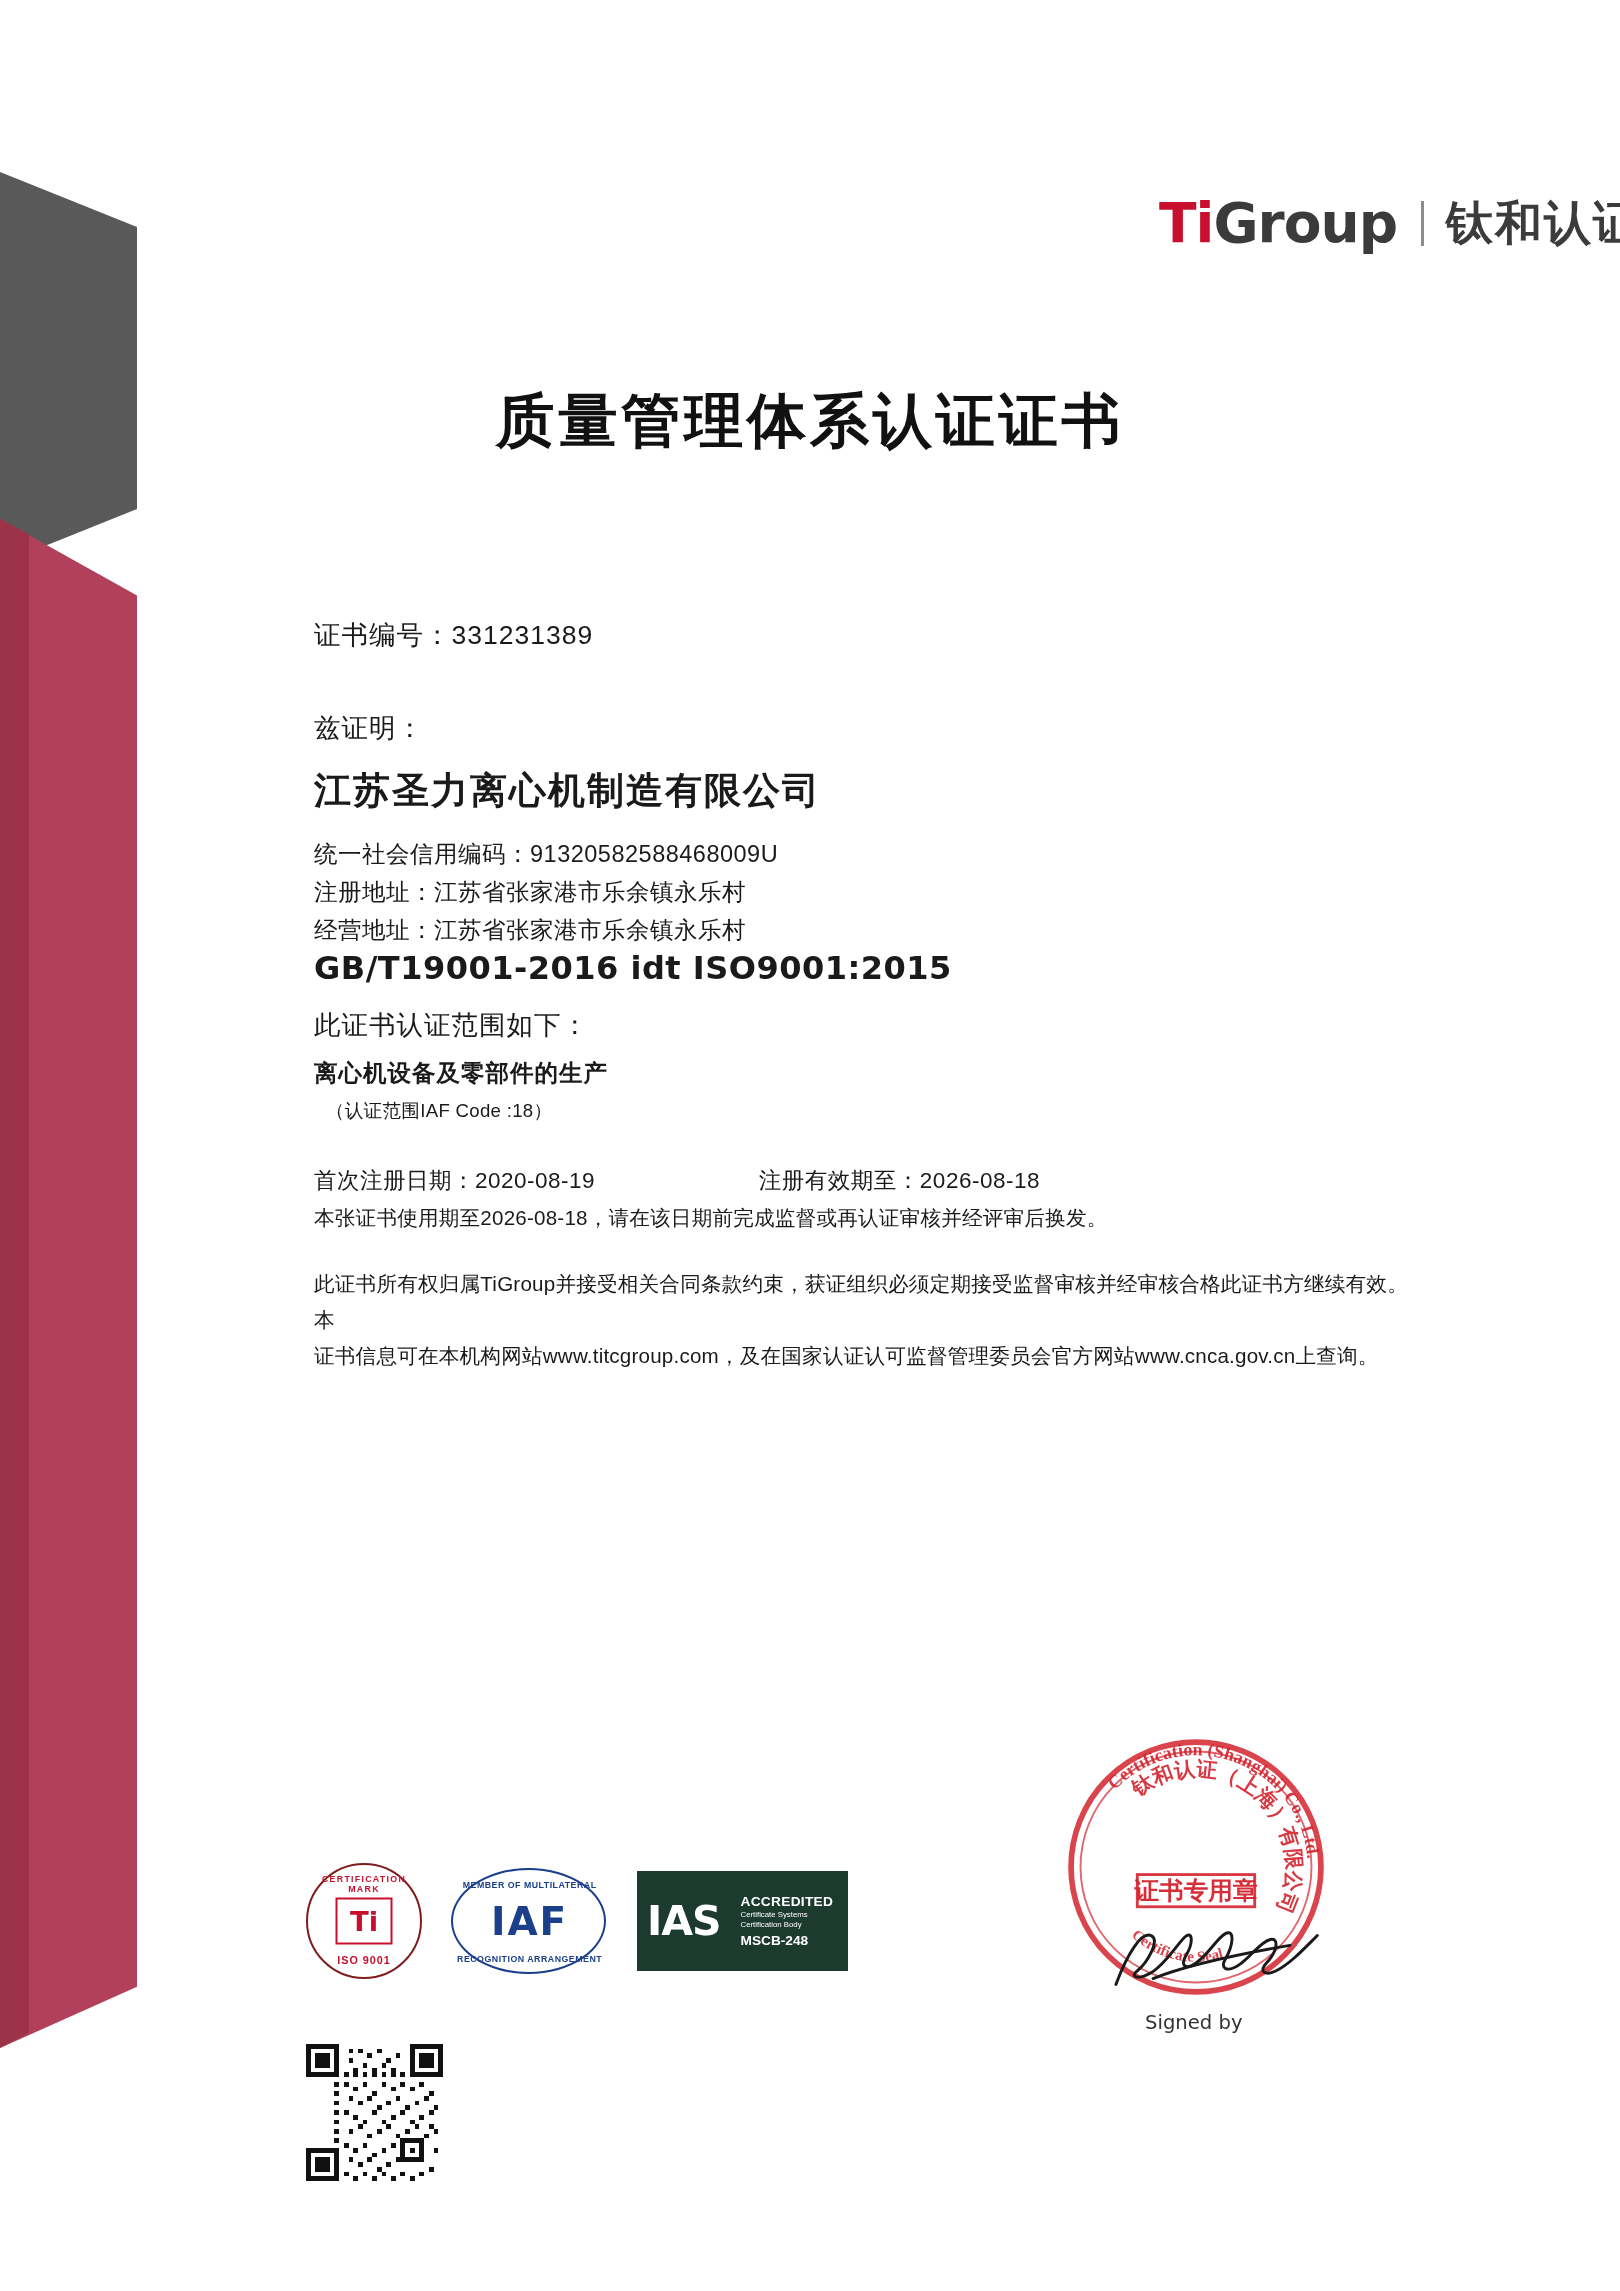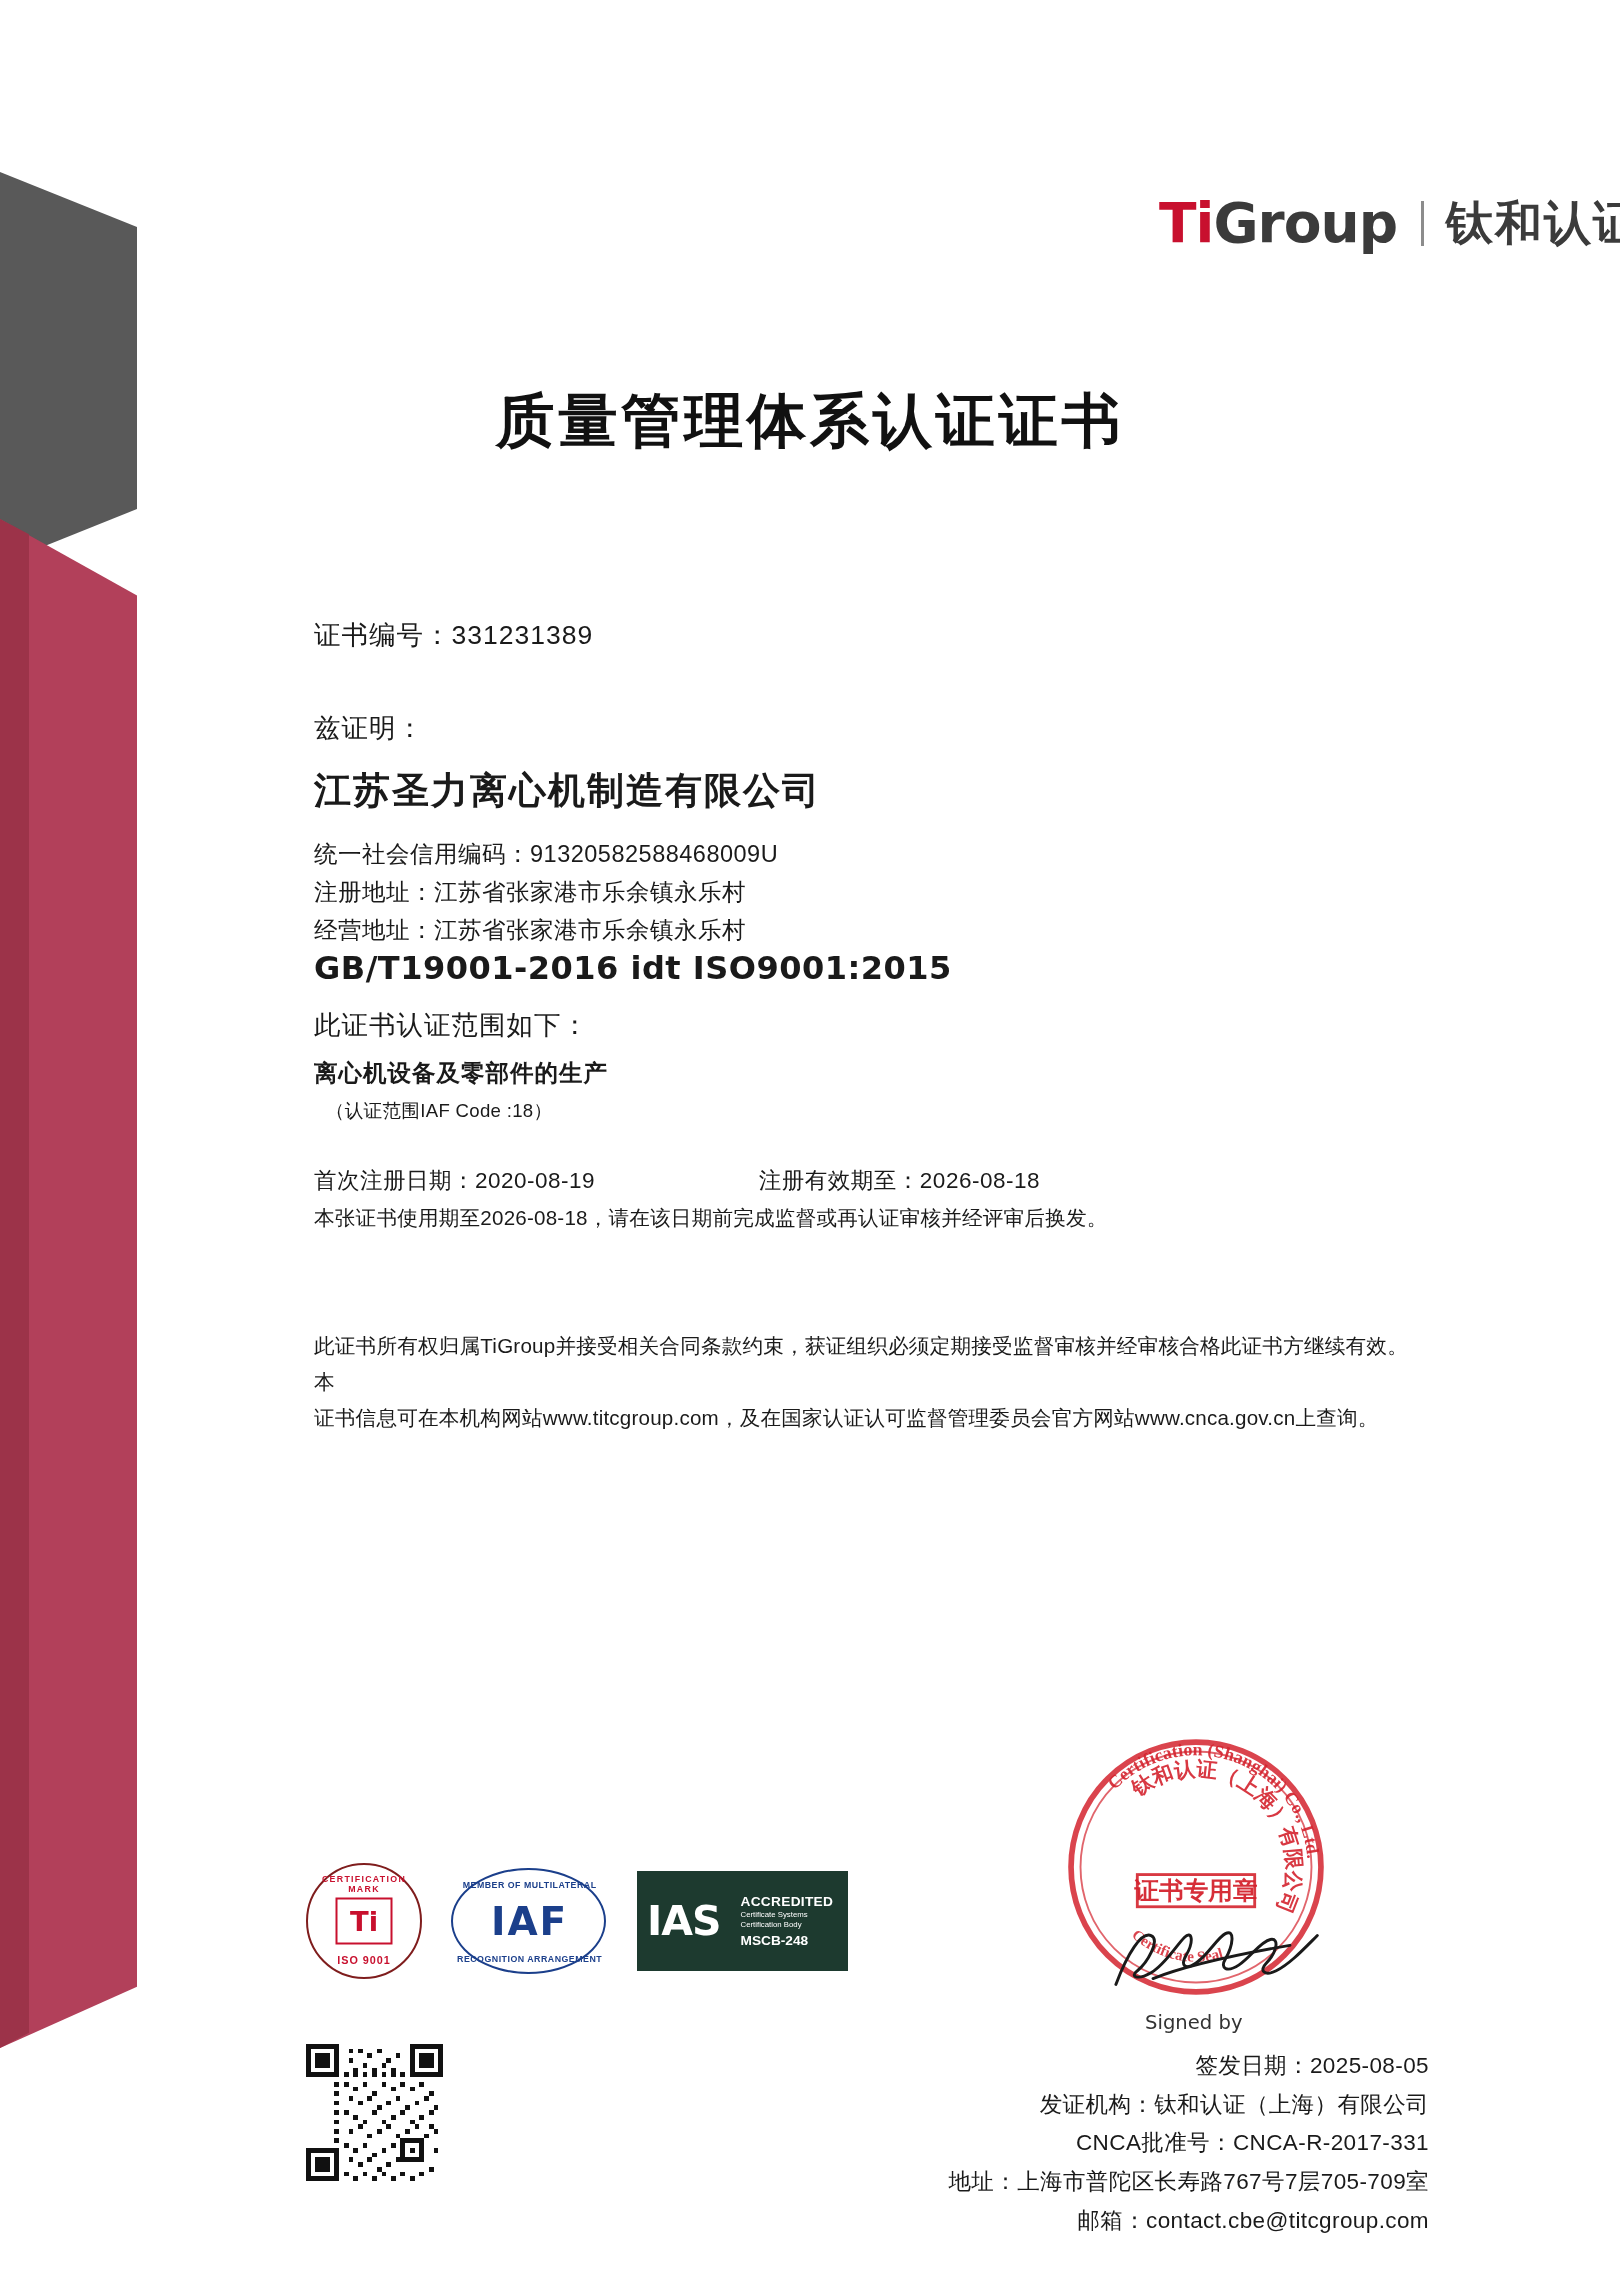--- a/index.html
+++ b/index.html
@@ -169,21 +169,21 @@
     font-size: 22.5px;
     letter-spacing: 0.5px;
     margin-bottom: 7.8px;
   }
   .dates-row .d2 {
     margin-left: 157px;
   }
   .valid-note {
     font-size: 20.6px;
     letter-spacing: 0.2px;
-    margin-bottom: 96px;
+    margin-bottom: 34px;
   }
   .legal {
     font-size: 20.6px;
     line-height: 1.75;
     letter-spacing: 0.2px;
     max-width: 1098px;
   }
 
   
   .marks {
@@ -572,22 +572,15 @@
   </svg>
 
   <svg class="signature" viewBox="0 0 230 90">
     <g fill="none" stroke="#1a1a1a" stroke-width="3" stroke-linecap="round">
       <path d="M8,70 C20,38 34,16 44,20 C54,24 40,48 30,56 C22,62 30,66 44,58 C58,50 70,30 78,22 C86,14 88,26 80,40 C74,50 78,56 90,48 C102,40 112,22 120,18 C130,13 128,30 120,44 C114,54 122,58 134,50 C146,42 156,26 166,24 C176,22 172,38 162,48 C154,56 160,62 172,56 C186,49 200,34 214,20"></path>
       <path d="M46,64 C76,52 128,40 186,30"></path>
     </g>
   </svg>
   <div class="signed-by">Signed by</div>
 
-  <div class="footer-right">
-    <div>签发日期：2025-08-05</div>
-    <div>发证机构：钛和认证（上海）有限公司</div>
-    <div>CNCA批准号：CNCA-R-2017-331</div>
-    <div>地址：上海市普陀区长寿路767号7层705-709室</div>
-    <div>邮箱：contact.cbe@titcgroup.com</div>
-  </div>
 
 </div>
 
 
 </body></html>

